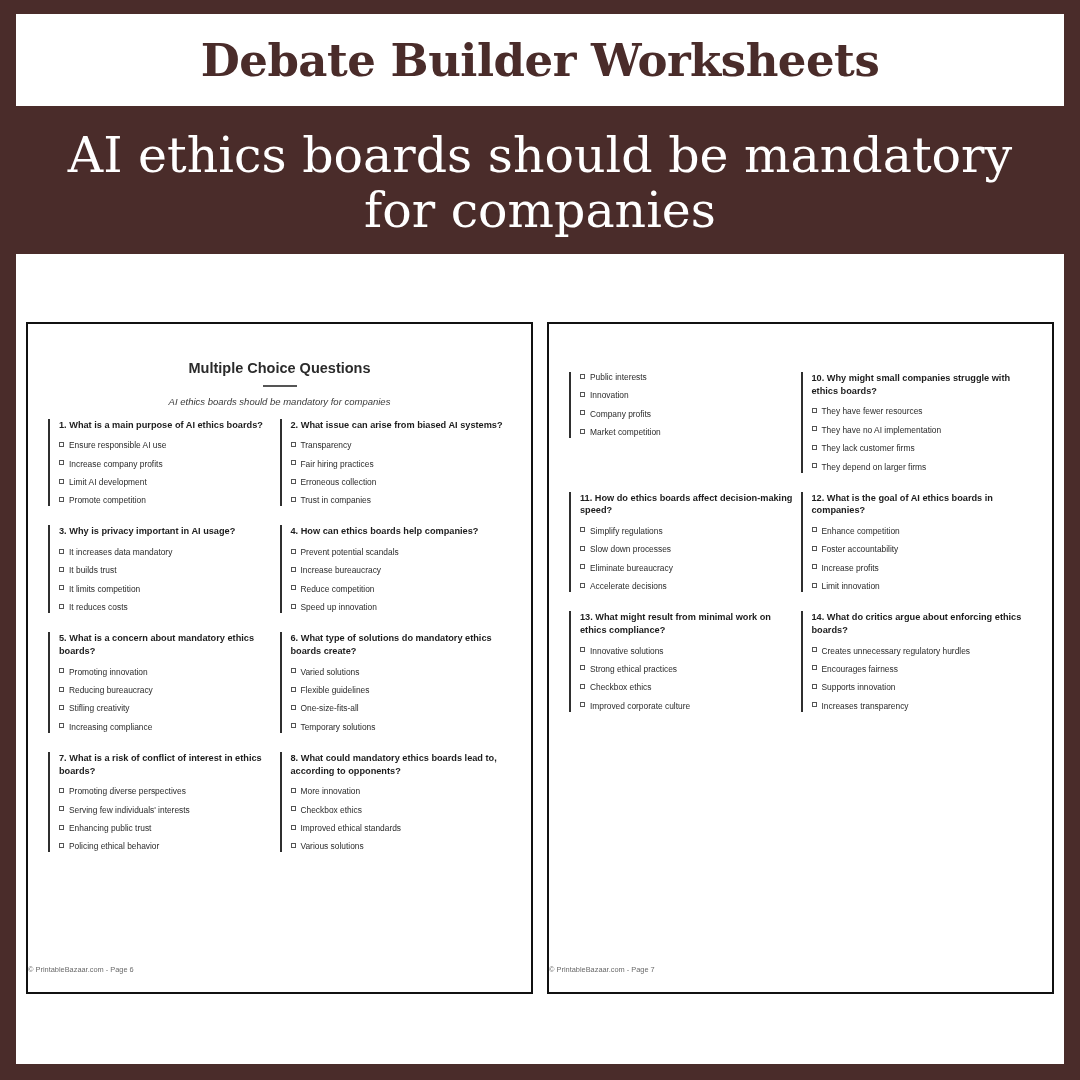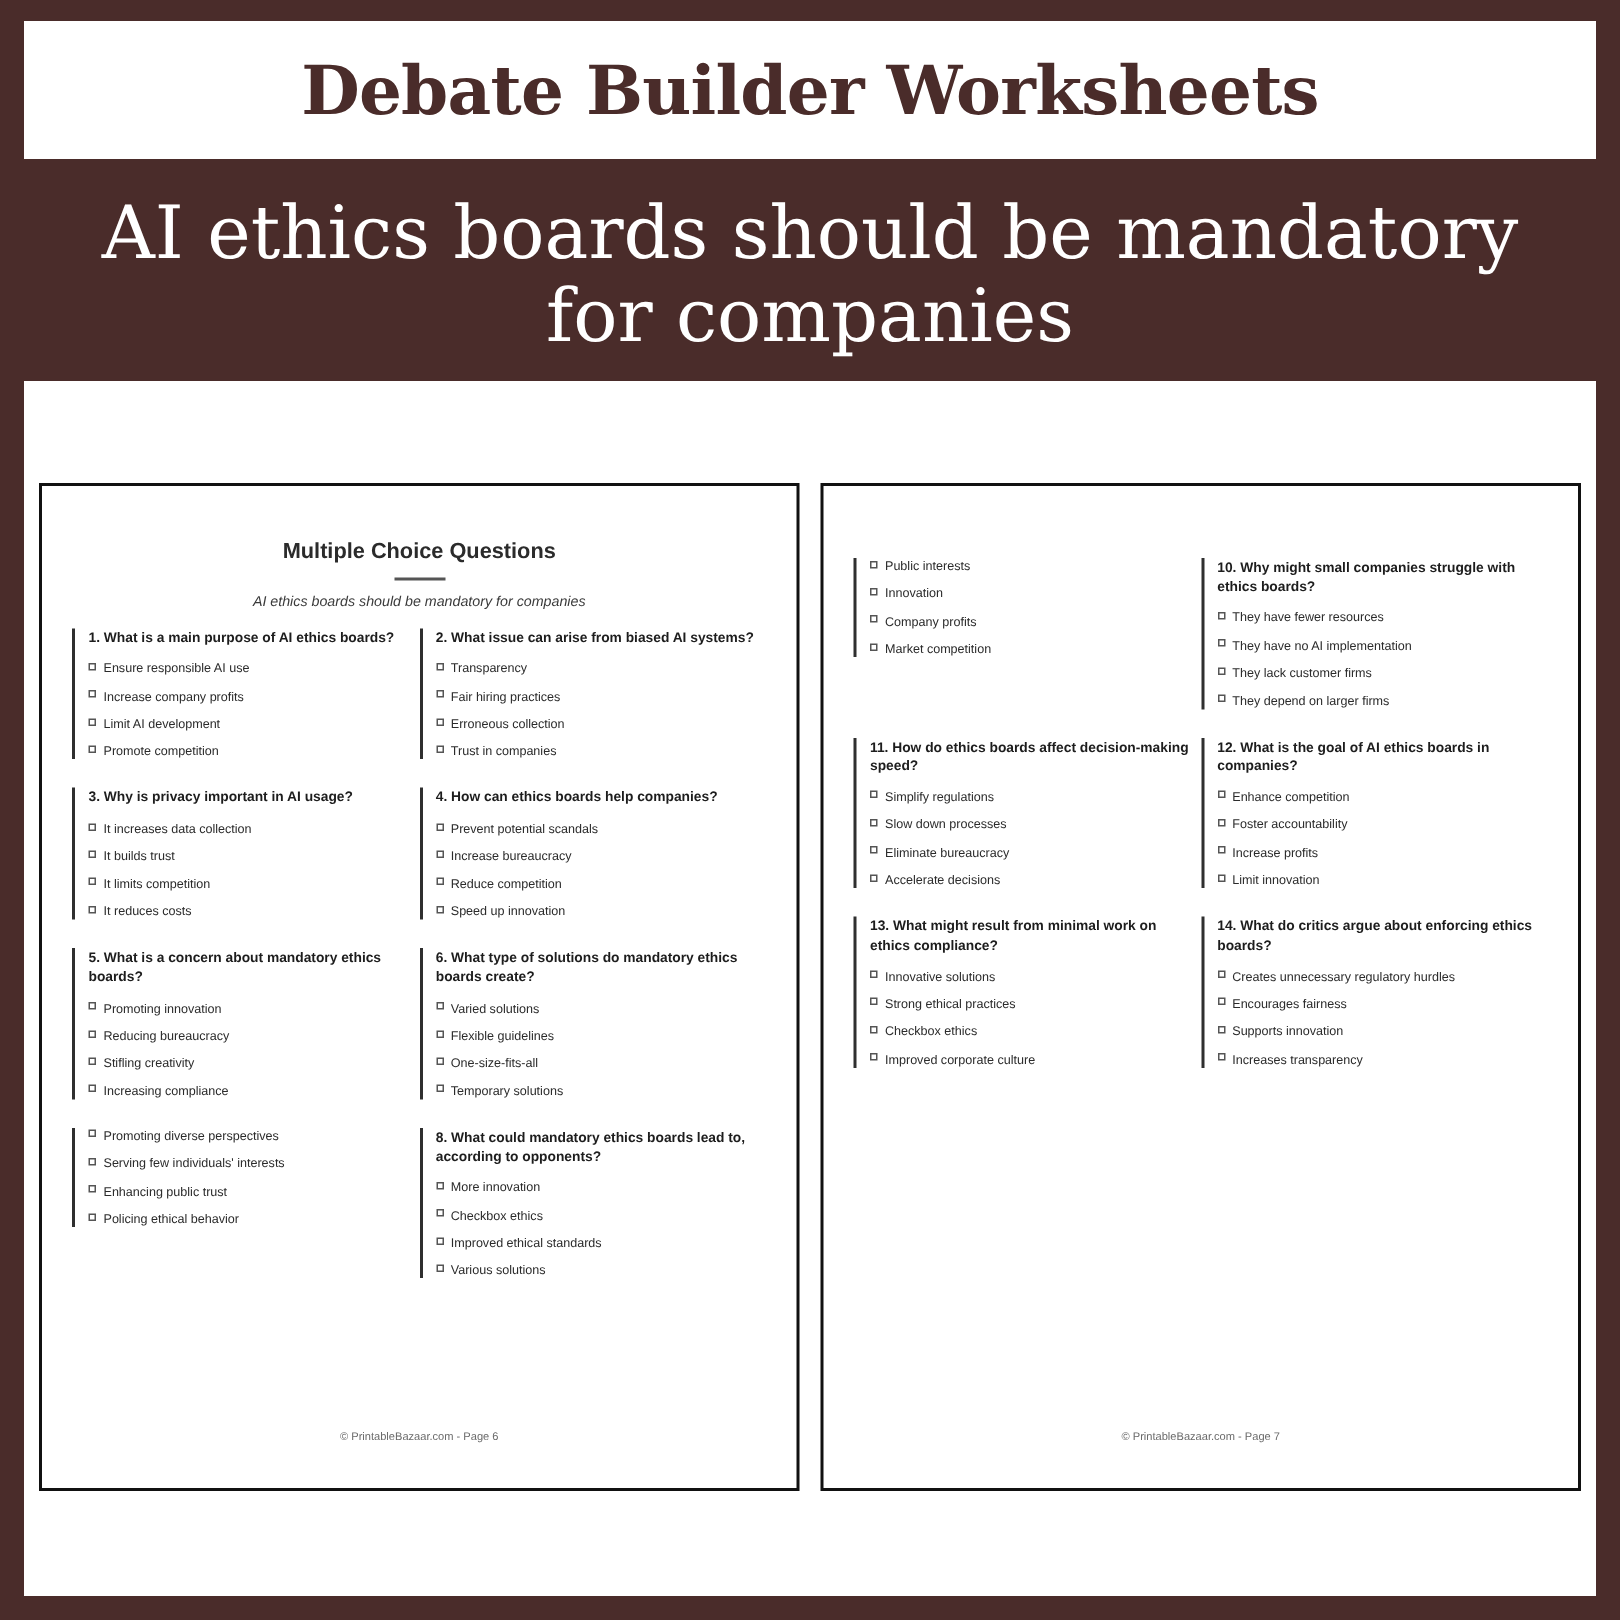--- a/index.html
+++ b/index.html
@@ -153,24 +153,23 @@
     height: 5px;
     border: 1px solid #555;
     box-sizing: border-box;
   }
 
   .sheet2 .qgrid { margin-top: 6px; }
   .sheet2-pad { height: 22px; }
 
   .footer {
     position: absolute;
-    bottom: 30px;
+    bottom: 18px;
     left: 0;
     right: 0;
-    text-align: center;
     font-size: 7.4px;
     color: #6a6a6a;
   }
 </style>
 </head>
 <body>
 
 <div class="page">
 
   <div class="title-band">
@@ -207,21 +206,21 @@
               <div class="opt"><span class="box"></span><span>Transparency</span></div>
               <div class="opt"><span class="box"></span><span>Fair hiring practices</span></div>
               <div class="opt"><span class="box"></span><span>Erroneous collection</span></div>
               <div class="opt"><span class="box"></span><span>Trust in companies</span></div>
             </div>
           </div>
 
           <div class="qcol">
             <div class="qblock">
               <div class="qtext">3. Why is privacy important in AI usage?</div>
-              <div class="opt"><span class="box"></span><span>It increases data collection</span></div>
+              <div class="opt"><span class="box"></span><span>It increases data mandatory</span></div>
               <div class="opt"><span class="box"></span><span>It builds trust</span></div>
               <div class="opt"><span class="box"></span><span>It limits competition</span></div>
               <div class="opt"><span class="box"></span><span>It reduces costs</span></div>
             </div>
           </div>
 
           <div class="qcol">
             <div class="qblock">
               <div class="qtext">4. How can ethics boards help companies?</div>
               <div class="opt"><span class="box"></span><span>Prevent potential scandals</span></div>
@@ -246,20 +245,21 @@
               <div class="qtext">6. What type of solutions do mandatory ethics boards create?</div>
               <div class="opt"><span class="box"></span><span>Varied solutions</span></div>
               <div class="opt"><span class="box"></span><span>Flexible guidelines</span></div>
               <div class="opt"><span class="box"></span><span>One-size-fits-all</span></div>
               <div class="opt"><span class="box"></span><span>Temporary solutions</span></div>
             </div>
           </div>
 
           <div class="qcol">
             <div class="qblock">
+              <div class="qtext">7. What is a risk of conflict of interest in ethics boards?</div>
               <div class="opt"><span class="box"></span><span>Promoting diverse perspectives</span></div>
               <div class="opt"><span class="box"></span><span>Serving few individuals' interests</span></div>
               <div class="opt"><span class="box"></span><span>Enhancing public trust</span></div>
               <div class="opt"><span class="box"></span><span>Policing ethical behavior</span></div>
             </div>
           </div>
 
           <div class="qcol">
             <div class="qblock">
               <div class="qtext">8. What could mandatory ethics boards lead to, according to opponents?</div>

